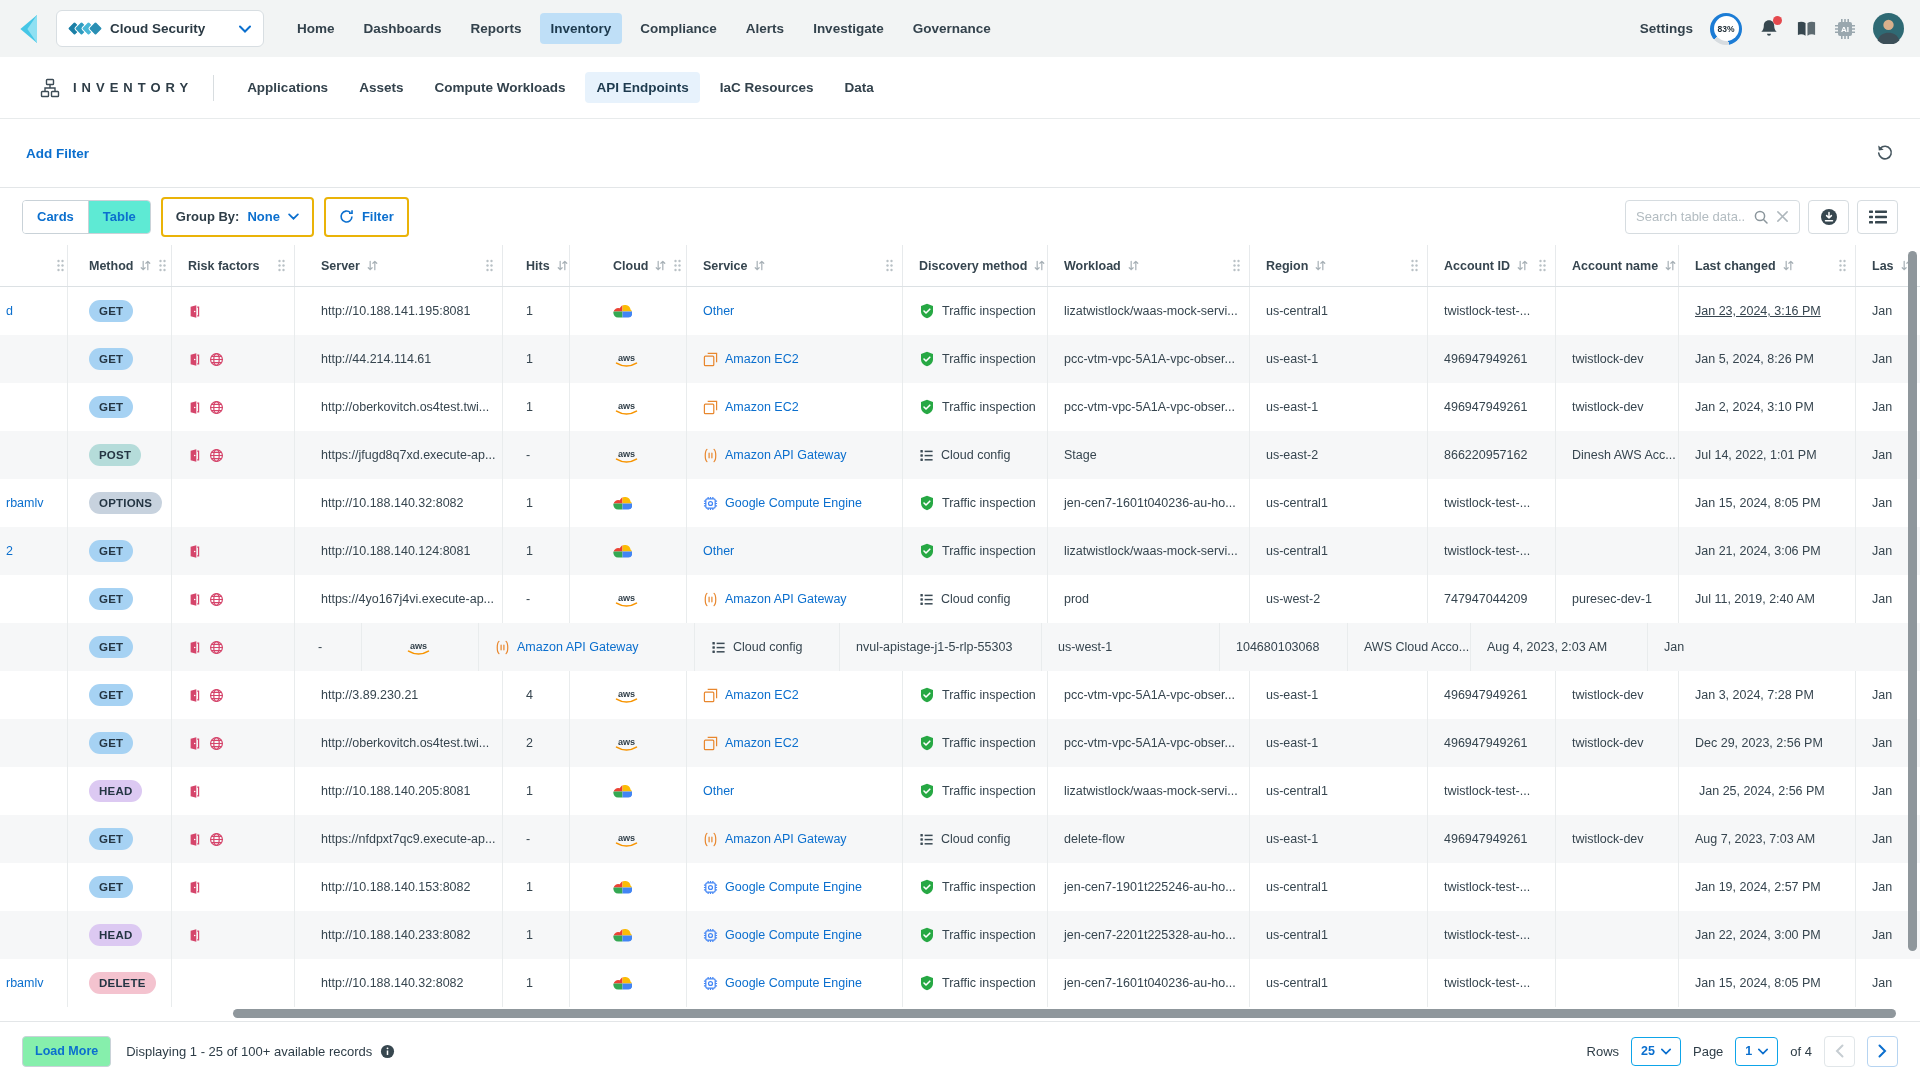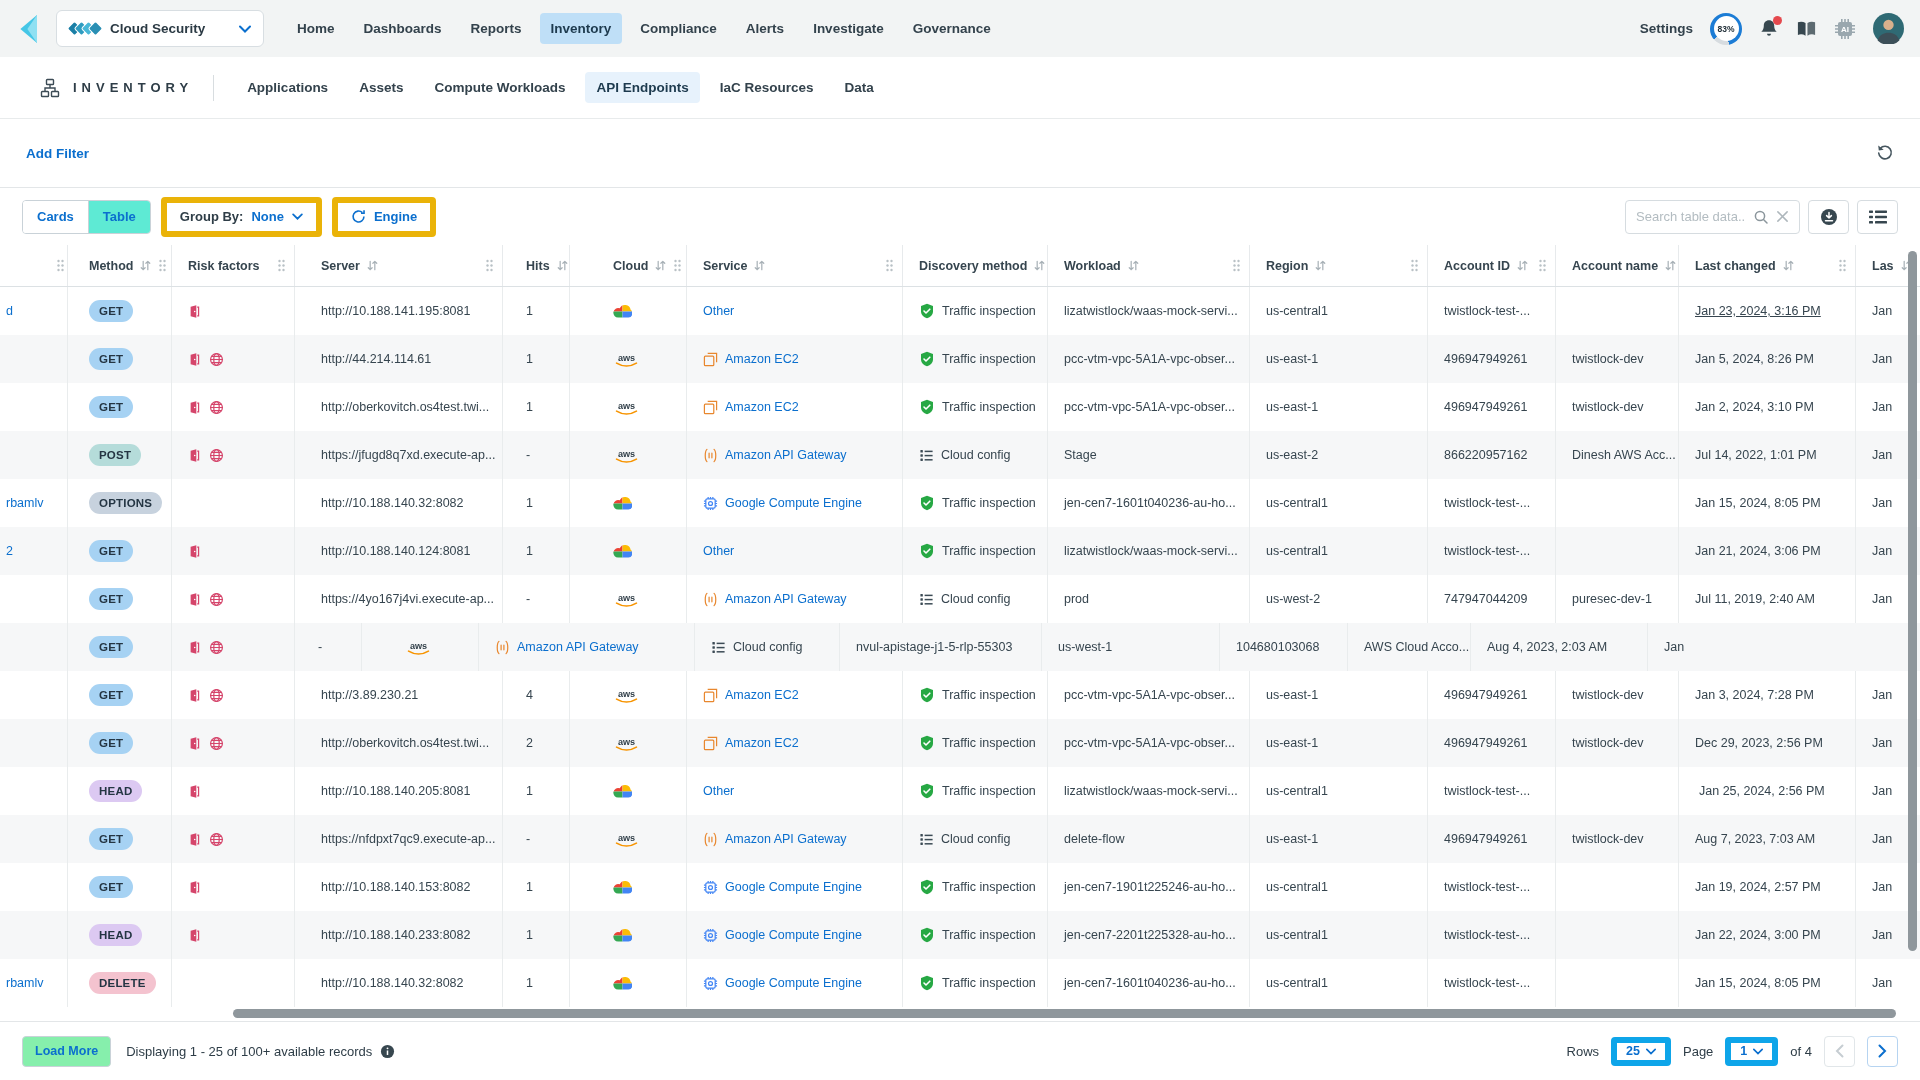--- a/index.html
+++ b/index.html
@@ -37,21 +37,21 @@
   
   .filterbar{height:69px;background:#fff;border-bottom:1px solid #e3e6e8;display:flex;align-items:center;padding:0 26px;}
   .add-filter{color:#0b6fce;font-weight:700;font-size:13.5px;cursor:pointer;}
   .reset-ic{margin-left:auto;display:flex;cursor:pointer;}
 
   
   .toolbar{height:57px;display:flex;align-items:center;padding:0 22px;gap:10px;background:#fff;}
   .seg{display:flex;border:1px solid #c9d2d8;border-radius:4px;overflow:hidden;height:34px;background:#fff;}
   .seg-btn{display:flex;align-items:center;padding:0 14px;font-size:13px;font-weight:600;color:#0b6fce;background:#fff;cursor:pointer;}
   .seg-btn.active{background:#5eead4;border-left:1px solid #c9d2d8;}
-  .btn{display:flex;align-items:center;gap:8px;height:40px;border:6px solid #eab308;border-radius:4px;background:#fff;padding:0 13px;font-size:13px;cursor:pointer;}
+  .btn{display:flex;align-items:center;gap:8px;height:40px;border:2px solid #eab308;border-radius:4px;background:#fff;padding:0 13px;font-size:13px;cursor:pointer;}
   .gb-label{color:#2e3d47;font-weight:700;}
   .gb-value{color:#0b6fce;font-weight:700;}
   .refresh-label{color:#0b6fce;font-weight:700;}
   .toolbar-right{margin-left:auto;display:flex;gap:8px;align-items:center;}
   .searchbox{display:flex;align-items:center;width:175px;height:34px;border:1px solid #d6dce0;border-radius:4px;padding:0 10px;gap:7px;background:#fff;}
   .searchbox input{border:0;outline:0;flex:1;font-size:13px;color:#36454f;min-width:0;font-family:"Liberation Sans",sans-serif;background:transparent;}
   .searchbox input::placeholder{color:#b3bcc1;}
   .icon-btn{width:41px;height:34px;border:1px solid #d6dce0;border-radius:4px;display:flex;align-items:center;justify-content:center;background:#fff;cursor:pointer;}
 
   
@@ -80,21 +80,21 @@
   .hstrip{height:14px;position:relative;background:#fff;}
   .hthumb{position:absolute;left:233px;top:2px;width:1663px;height:9px;border-radius:5px;background:#8f979c;}
   .vthumb{position:absolute;right:3px;top:6px;width:9px;height:700px;border-radius:5px;background:#8f979c;}
 
   
   .pagefoot{height:59px;border-top:1px solid #e3e6e8;display:flex;align-items:center;padding:0 22px;gap:15px;background:#fff;}
   .loadmore{height:31px;border:1px solid #c9d2d8;border-radius:4px;color:#0b6fce;font-size:12.5px;font-weight:600;padding:0 12px;background:#86efac;display:flex;align-items:center;cursor:pointer;}
   .summary{font-size:13px;color:#2e3d47;display:flex;align-items:center;gap:8px;}
   .foot-right{margin-left:auto;display:flex;align-items:center;gap:12px;}
   .foot-label{font-size:13px;color:#2e3d47;}
-  .mini-select{height:29px;border:6px solid #0ea5e9;border-radius:4px;display:flex;align-items:center;gap:6px;padding:0 9px;color:#0b6fce;font-weight:700;font-size:12.5px;background:#fff;cursor:pointer;}
+  .mini-select{height:29px;border:1px solid #0ea5e9;border-radius:4px;display:flex;align-items:center;gap:6px;padding:0 9px;color:#0b6fce;font-weight:700;font-size:12.5px;background:#fff;cursor:pointer;}
   .page-btn{width:31px;height:31px;border-radius:4px;display:flex;align-items:center;justify-content:center;border:1px solid #e1e6e9;background:#fff;cursor:pointer;}
   .page-btn.next{border-color:#b6d4f1;}
 </style>
 </head>
 <body>
 
 <div class="page">
 
   <header class="topnav">
     <span class="logo">
@@ -213,21 +213,21 @@
     </button>
     <button class="btn">
       <span style="display:flex">
           <svg width="15" height="15" viewBox="0 0 16 16">
             <g fill="none" stroke="#0b6fce" stroke-width="1.7">
               <path d="M13.8 8a5.8 5.8 0 1 1-1.7-4.1"></path>
               <path d="M13.9 1.4v3.2h-3.2"></path>
             </g>
           </svg>
         </span>
-      <span class="refresh-label">Engine</span>
+      <span class="refresh-label">Filter</span>
     </button>
     <div class="toolbar-right">
       <div class="searchbox">
         <input type="text" placeholder="Search table data..." style="">
         <span style="display:flex">
             <svg width="16" height="16" viewBox="0 0 16 16">
               <circle cx="7" cy="7" r="4.6" fill="none" stroke="#8b969c" stroke-width="1.5"></circle>
               <path d="M10.5 10.5 14 14" stroke="#8b969c" stroke-width="1.5" stroke-linecap="round"></path>
             </svg>
           </span>

